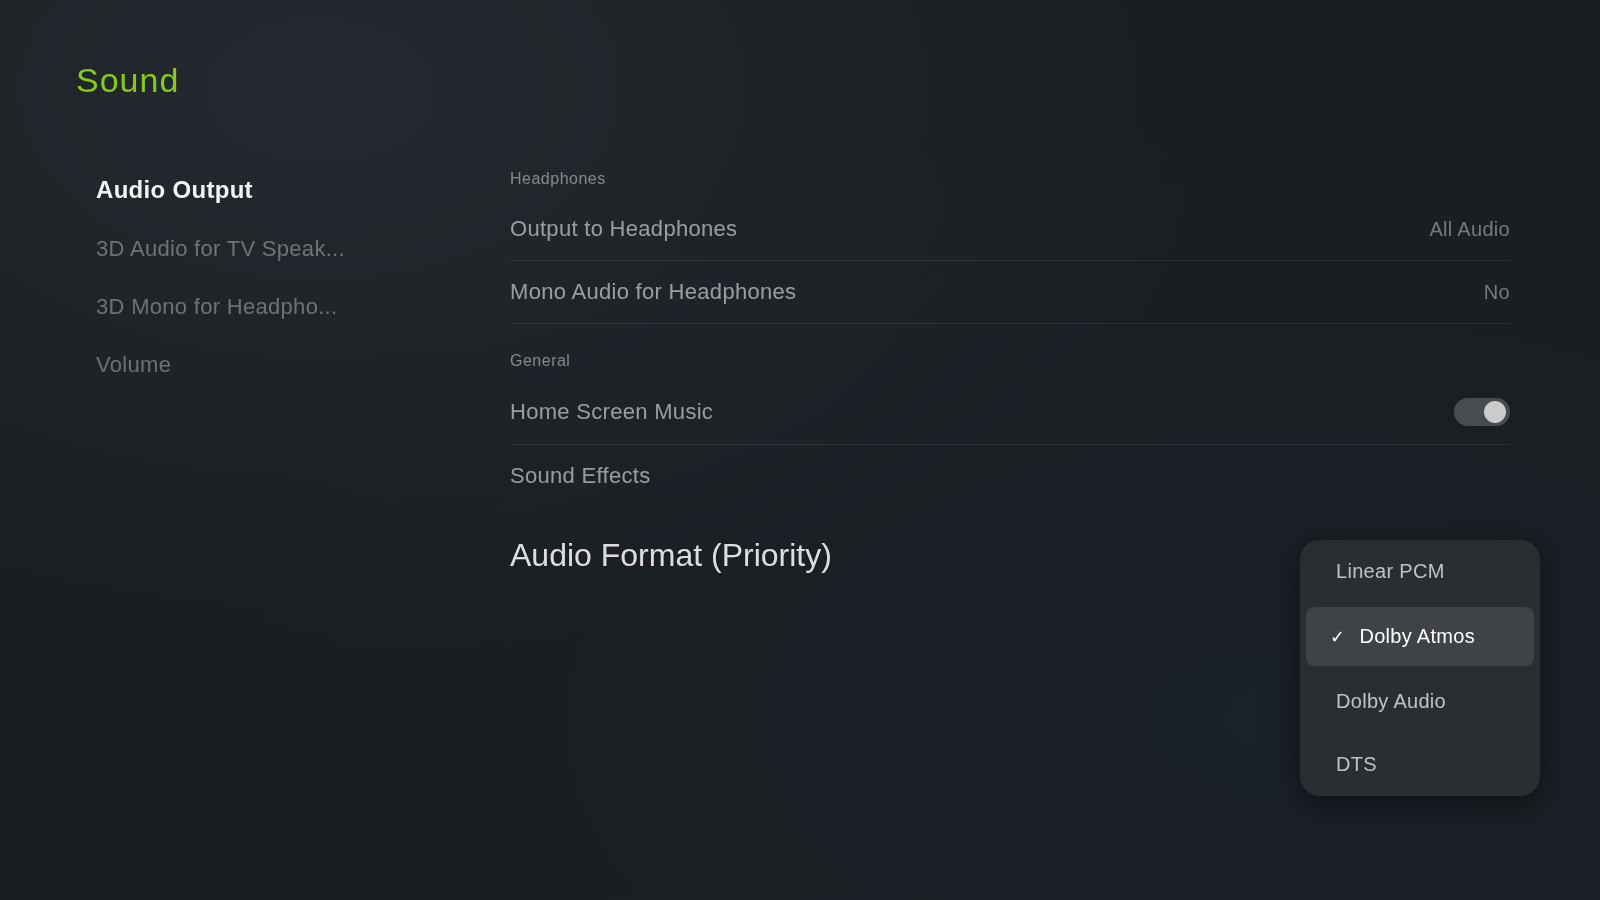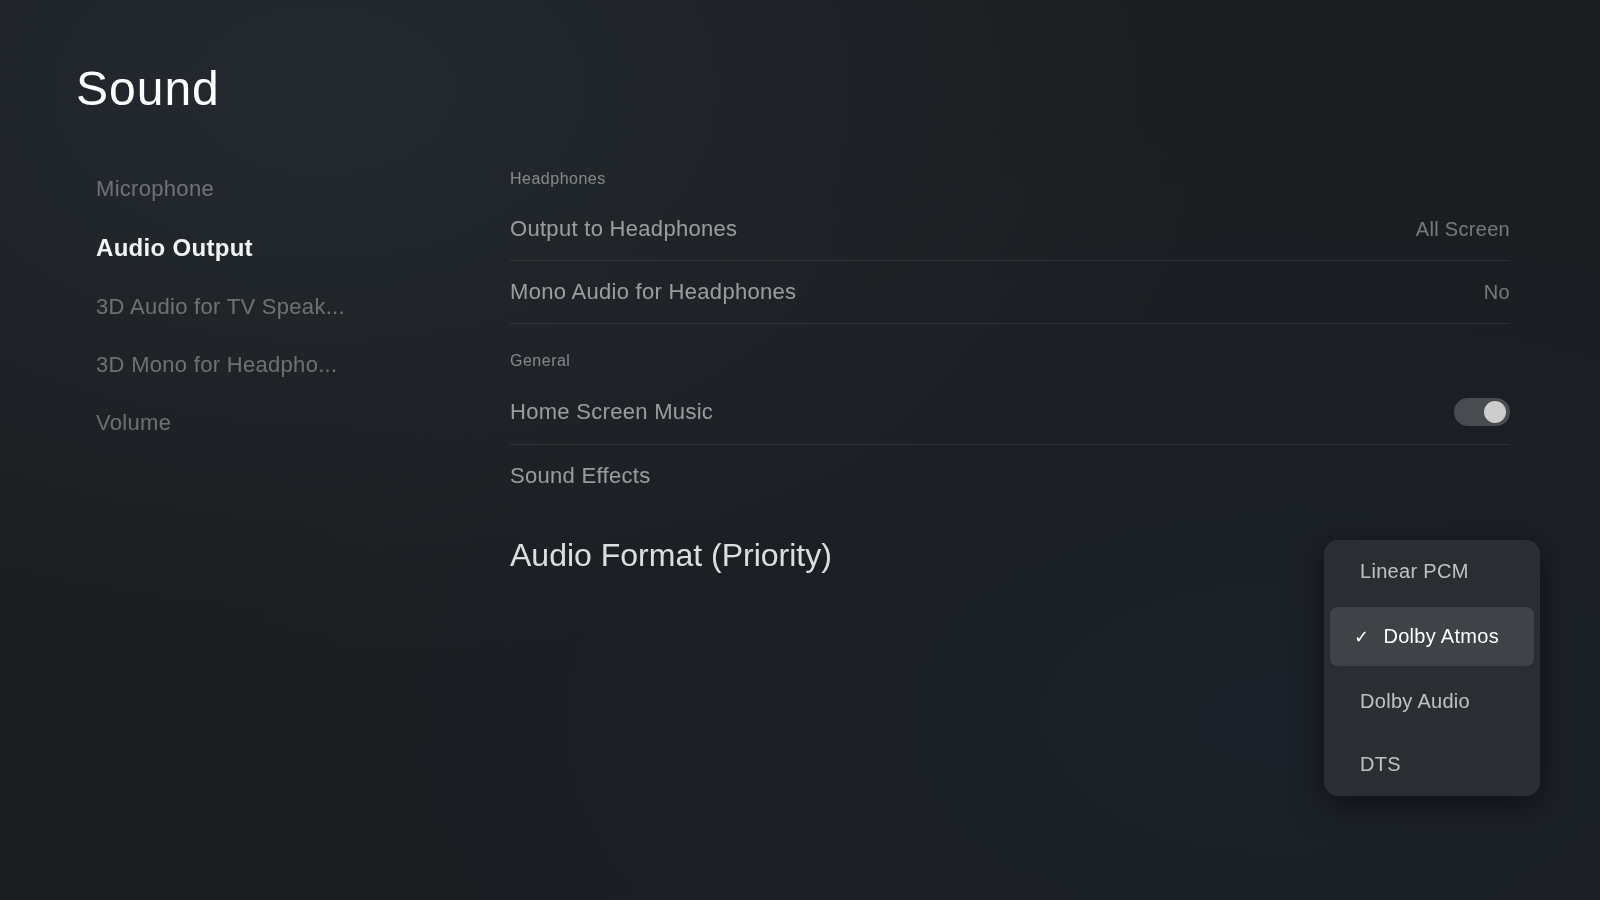--- a/index.html
+++ b/index.html
@@ -26,23 +26,23 @@
       height: 100%;
       background: radial-gradient(ellipse at 20% 10%, rgba(80,100,120,0.18) 0%, transparent 50%),
                   radial-gradient(ellipse at 80% 80%, rgba(30,40,55,0.4) 0%, transparent 60%);
       pointer-events: none;
     }
 
     .page-title {
       position: absolute;
       top: 61px;
       left: 76px;
-      font-size: 48px;
+      font-size: 34px;
       font-weight: 300;
-      color: #ffffff;
+      color: #84cc16;
       letter-spacing: 1px;
     }
 
     .left-nav {
       position: absolute;
       top: 160px;
       left: 76px;
       width: 370px;
       display: flex;
       flex-direction: column;
@@ -139,23 +139,23 @@
       font-size: 16px;
       color: rgba(255,255,255,0.45);
       line-height: 1.6;
       max-width: 640px;
     }
 
     .dropdown-menu {
       position: absolute;
       right: 60px;
       top: 540px;
-      width: 216px;
+      width: 240px;
       background: #2a2d32;
-      border-radius: 14px;
+      border-radius: 20px;
       overflow: hidden;
       box-shadow: 0 8px 32px rgba(0,0,0,0.5);
     }
 
     .dropdown-item {
       padding: 20px 30px;
       font-size: 20px;
       color: rgba(255,255,255,0.7);
       cursor: pointer;
       display: flex;
@@ -189,33 +189,32 @@
     }
   </style>
 </head>
 <body>
 
 <div class="bg-overlay"></div>
 
 <h1 class="page-title">Sound</h1>
 
 <nav class="left-nav">
-  <div class="nav-item">Microphone</div>
   <div class="nav-item active">Audio Output</div>
   <div class="nav-item">3D Audio for TV Speak...</div>
   <div class="nav-item">3D Mono for Headpho...</div>
   <div class="nav-item">Volume</div>
 </nav>
 
 <div class="right-panel">
   <div class="section-label">Headphones</div>
 
   <div class="setting-row has-value">
     <span>Output to Headphones</span>
-    <span class="setting-value">All Screen</span>
+    <span class="setting-value">All Audio</span>
   </div>
 
   <div class="divider-line"></div>
 
   <div class="setting-row has-value">
     <span>Mono Audio for Headphones</span>
     <span class="setting-value">No</span>
   </div>
 
   <div class="divider-line"></div>

